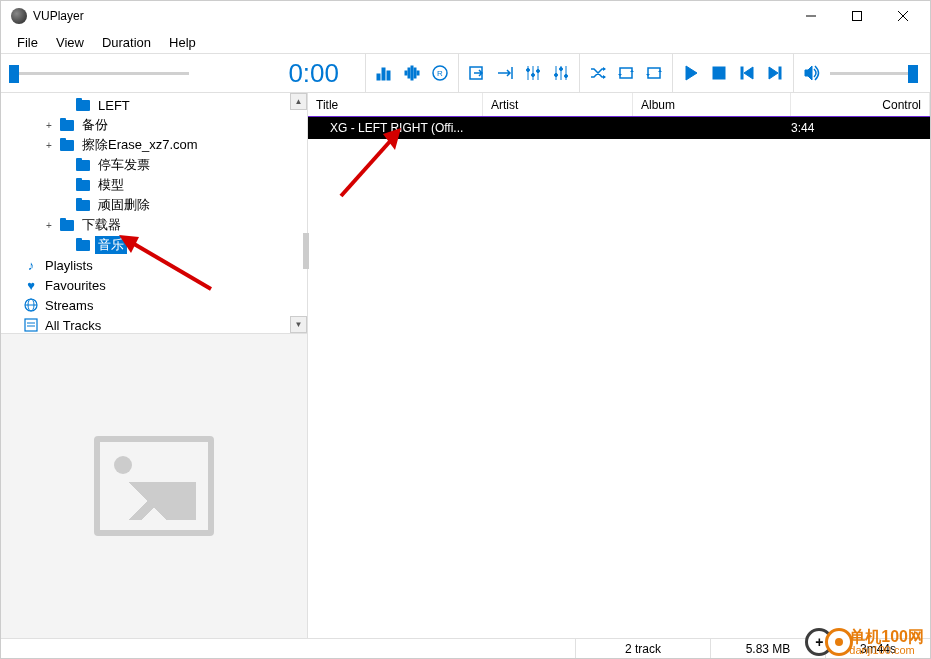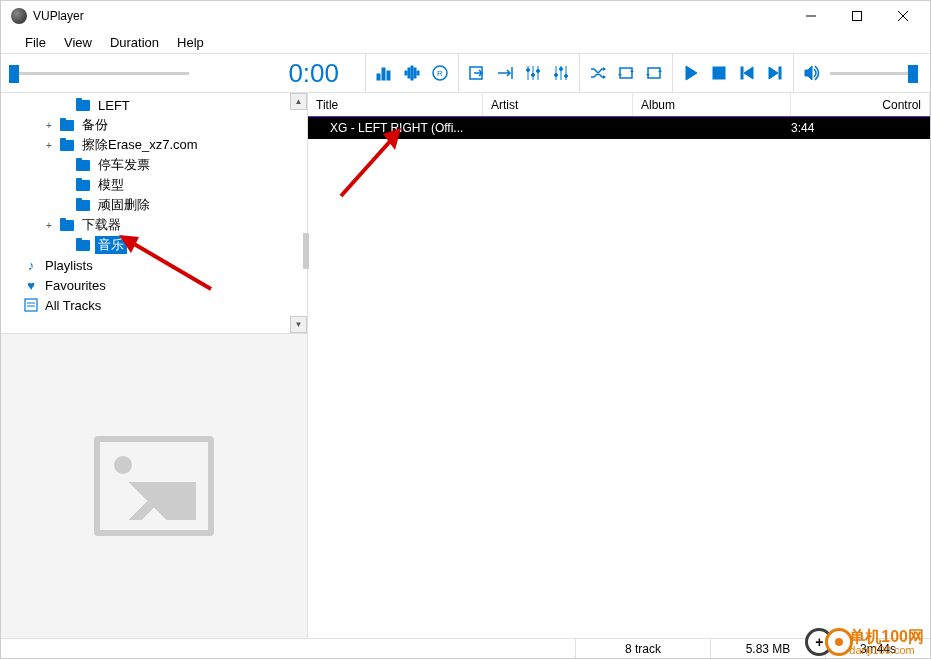--- a/index.html
+++ b/index.html
@@ -2,21 +2,21 @@
 <html><head>
 <meta charset="utf-8">
 <style>
 * { margin: 0; padding: 0; box-sizing: border-box; font-family: "Segoe UI", "Microsoft YaHei", sans-serif; }
 body { width: 931px; height: 659px; background: #fff; border: 1px solid #ccc; position: relative; overflow: hidden; }
 .titlebar { height: 30px; display: flex; align-items: center; padding: 0 4px; }
 .app-icon { width: 16px; height: 16px; background: radial-gradient(circle at 35% 35%, #888, #222); border-radius: 50%; margin: 0 6px; }
 .title-text { font-size: 12px; flex: 1; }
 .win-btns { display: flex; }
 .win-btn { width: 46px; height: 30px; display: flex; align-items: center; justify-content: center; font-size: 13px; }
-.menubar { height: 22px; display: flex; align-items: center; padding: 0 16px; font-size: 13px; gap: 2px; }
+.menubar { height: 22px; display: flex; align-items: center; padding: 0 8px; font-size: 13px; gap: 2px; }
 .menu-item { padding: 2px 8px; }
 .toolbar { height: 40px; display: flex; align-items: center; border-top: 1px solid #e0e0e0; border-bottom: 1px solid #e0e0e0; padding: 0 4px; }
 .seek-slider { width: 180px; height: 20px; position: relative; margin: 0 4px; }
 .seek-slider .track { position: absolute; top: 9px; left: 0; right: 0; height: 3px; background: #d0d0d0; }
 .seek-slider .thumb { position: absolute; top: 2px; left: 0; width: 10px; height: 18px; background: #0078d4; }
 .time-display { font-size: 26px; color: #0078d4; font-weight: 400; margin: 0 22px 0 auto; padding-right: 4px; width: 80px; text-align: right; }
 .tool-group { display: flex; border-left: 1px solid #e0e0e0; padding: 0 4px; height: 100%; align-items: center; }
 .tool-btn { width: 26px; height: 26px; display: flex; align-items: center; justify-content: center; color: #0078d4; margin: 0 1px; }
 .tool-btn svg { width: 18px; height: 18px; fill: #0078d4; stroke: #0078d4; }
 .vol-slider { width: 88px; height: 20px; position: relative; margin: 0 4px; }
@@ -288,20 +288,30 @@
           <span class="ico" style="color:#0078d4">♪</span>
           <span>Playlists</span>
         </div>
       <div class="lib-row">
           <span class="ico" style="color:#0078d4">♥</span>
           <span>Favourites</span>
         </div>
       <div class="lib-row">
           <span class="ico">
             <svg width="14" height="14" viewBox="0 0 14 14">
+              <circle cx="7" cy="7" r="6" fill="none" stroke="#0078d4" stroke-width="1.2"></circle>
+              <ellipse cx="7" cy="7" rx="3" ry="6" fill="none" stroke="#0078d4" stroke-width="1"></ellipse>
+              <line x1="1" y1="7" x2="13" y2="7" stroke="#0078d4" stroke-width="1"></line>
+            </svg>
+          </span>
+          <span>Streams</span>
+        </div>
+      <div class="lib-row">
+          <span class="ico">
+            <svg width="14" height="14" viewBox="0 0 14 14">
               <rect x="1" y="1" width="12" height="12" fill="none" stroke="#0078d4" stroke-width="1.2"></rect>
               <line x1="3" y1="5" x2="11" y2="5" stroke="#0078d4"></line>
               <line x1="3" y1="8" x2="11" y2="8" stroke="#0078d4"></line>
             </svg>
           </span>
           <span>All Tracks</span>
         </div>
       <div class="scrollbtn" style="bottom:0">▼</div>
     </div>
     <div class="albumart">
@@ -322,21 +332,21 @@
         <div class="col col-artist"></div>
         <div class="col col-album"></div>
         <div class="col col-duration">3:44</div>
       </div>
     </div>
   </div>
 </div>
 
 <div class="statusbar">
   <div class="status-spacer"></div>
-  <div class="status-cell" style="width:135px">8 track</div>
+  <div class="status-cell" style="width:135px">2 track</div>
   <div class="status-cell" style="width:115px">5.83 MB</div>
   <div class="status-cell" style="width:105px">3m44s</div>
 </div>
 
 <svg class="arrow" style="left:110px; top:228px;" width="110" height="70">
   <line class="arrow-line" x1="100" y1="60" x2="18" y2="12"></line>
   <polygon class="arrow-head" points="8,6 28,8 20,24"></polygon>
 </svg>
 <svg class="arrow" style="left:330px; top:115px;" width="90" height="90">
   <line class="arrow-line" x1="10" y1="80" x2="62" y2="22"></line>

